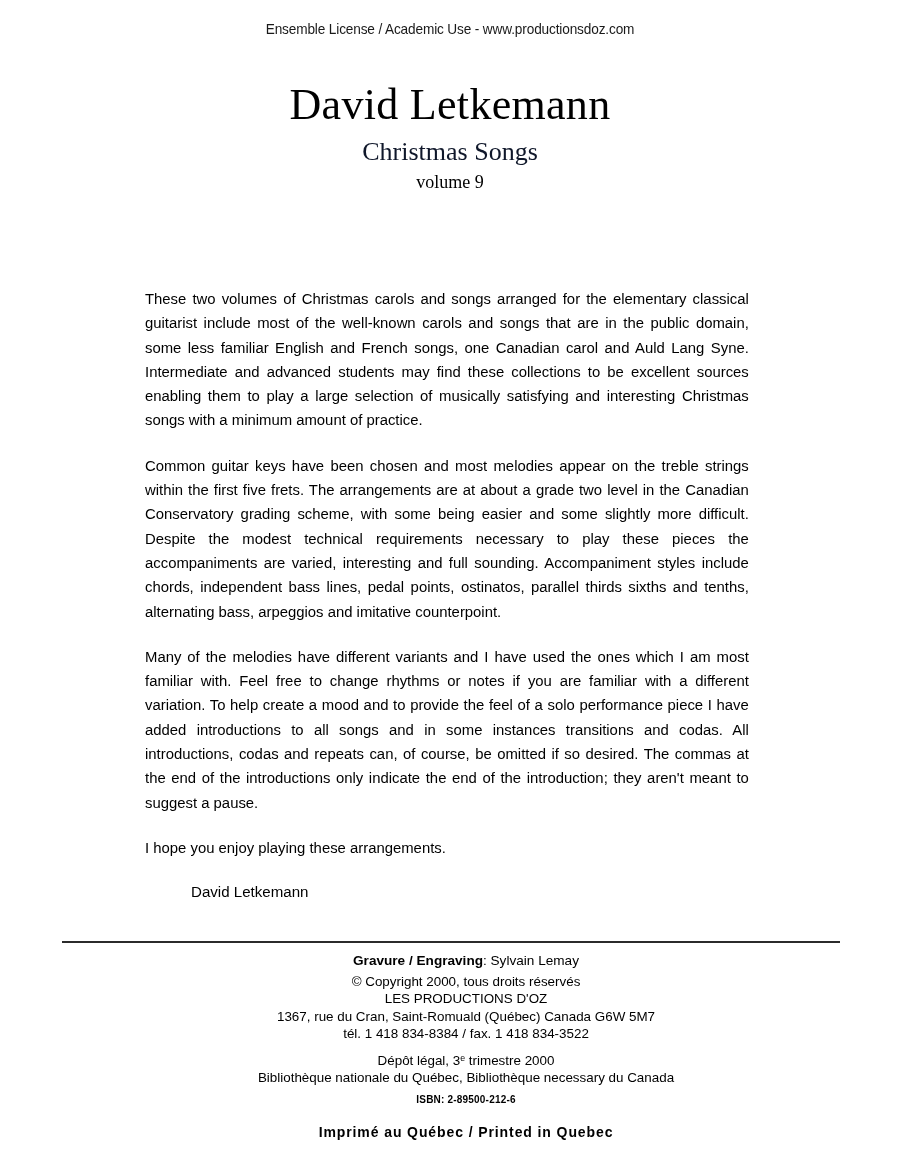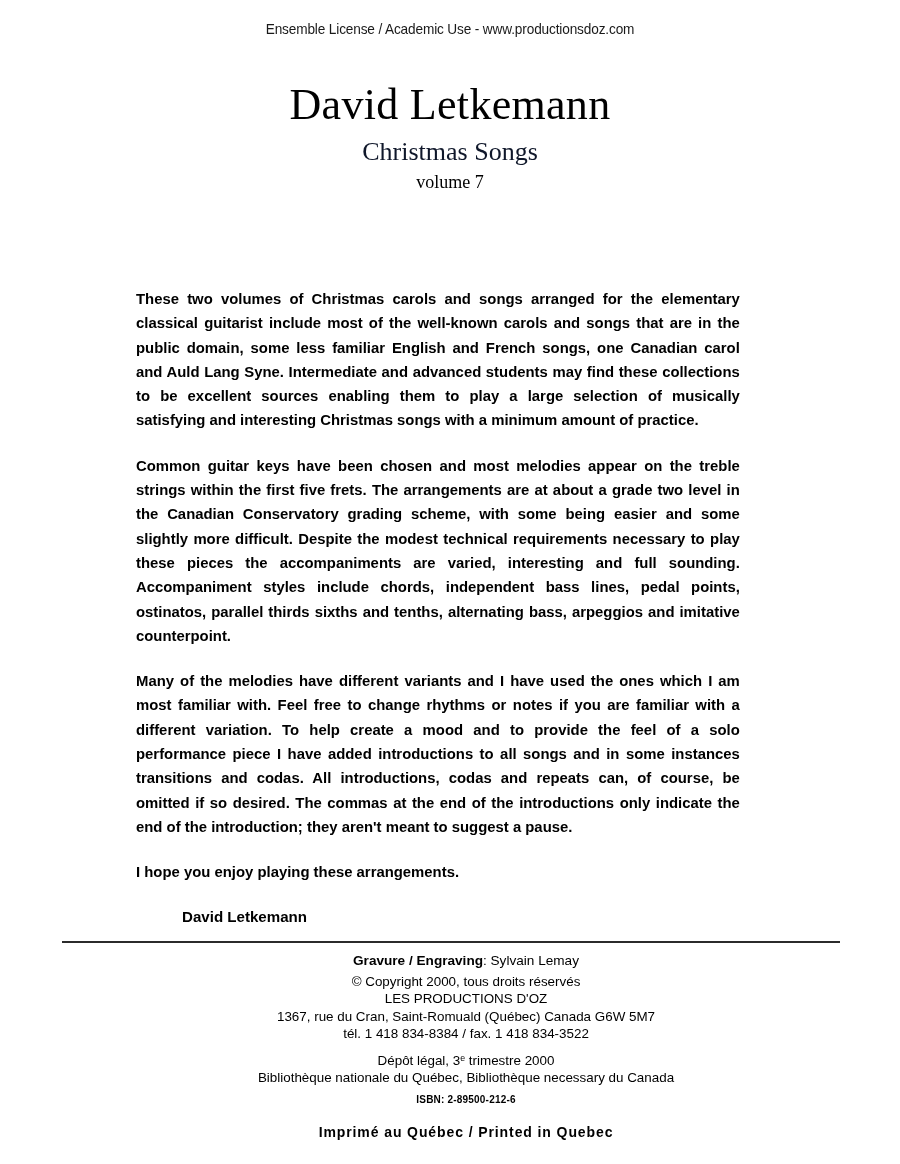--- a/index.html
+++ b/index.html
@@ -68,23 +68,22 @@
     line-height: 22px;
     font-weight: normal;
     color: #000;
     margin: 3px 0 0 0;
   }
 
   
   .body-copy {
     position: absolute;
     top: 287px;
-    left: 136px;
+    left: 145px;
     width: 613px;
-    font-weight: bold;
   }
   .para {
     font-family: "Liberation Sans", sans-serif;
     font-size: 15.1px;
     line-height: 24.3px;
     text-align: justify;
     text-justify: inter-word;
     color: #000;
     margin: 0 0 21px 0;
     transform: scaleX(0.985);
@@ -158,21 +157,21 @@
 </head>
 <body>
 
 <div class="page">
 
   <div class="header-license">Ensemble License / Academic Use - www.productionsdoz.com</div>
 
   <div class="title-block">
     <h1 class="title-main">David Letkemann</h1>
     <div class="title-sub">Christmas Songs</div>
-    <div class="title-vol">volume 7</div>
+    <div class="title-vol">volume 9</div>
   </div>
 
   <div class="body-copy">
     <p class="para">These two volumes of Christmas carols and songs arranged for the elementary classical guitarist include most of the well-known carols and songs that are in the public domain, some less familiar English and French songs, one Canadian carol and Auld Lang Syne. Intermediate and advanced students may find these collections to be excellent sources enabling them to play a large selection of musically satisfying and interesting Christmas songs with a minimum amount of practice.</p>
     <p class="para">Common guitar keys have been chosen and most melodies appear on the treble strings within the first five frets. The arrangements are at about a grade two level in the Canadian Conservatory grading scheme, with some being easier and some slightly more difficult. Despite the modest technical requirements necessary to play these pieces the accompaniments are varied, interesting and full sounding. Accompaniment styles include chords, independent bass lines, pedal points, ostinatos, parallel thirds sixths and tenths, alternating bass, arpeggios and imitative counterpoint.</p>
     <p class="para">Many of the melodies have different variants and I have used the ones which I am most familiar with. Feel free to change rhythms or notes if you are familiar with a different variation. To help create a mood and to provide the feel of a solo performance piece I have added introductions to all songs and in some instances transitions and codas. All introductions, codas and repeats can, of course, be omitted if so desired. The commas at the end of the introductions only indicate the end of the introduction; they aren't meant to suggest a pause.</p>
     <p class="para para-closing">I hope you enjoy playing these arrangements.</p>
     <p class="signature">David Letkemann</p>
   </div>
 

